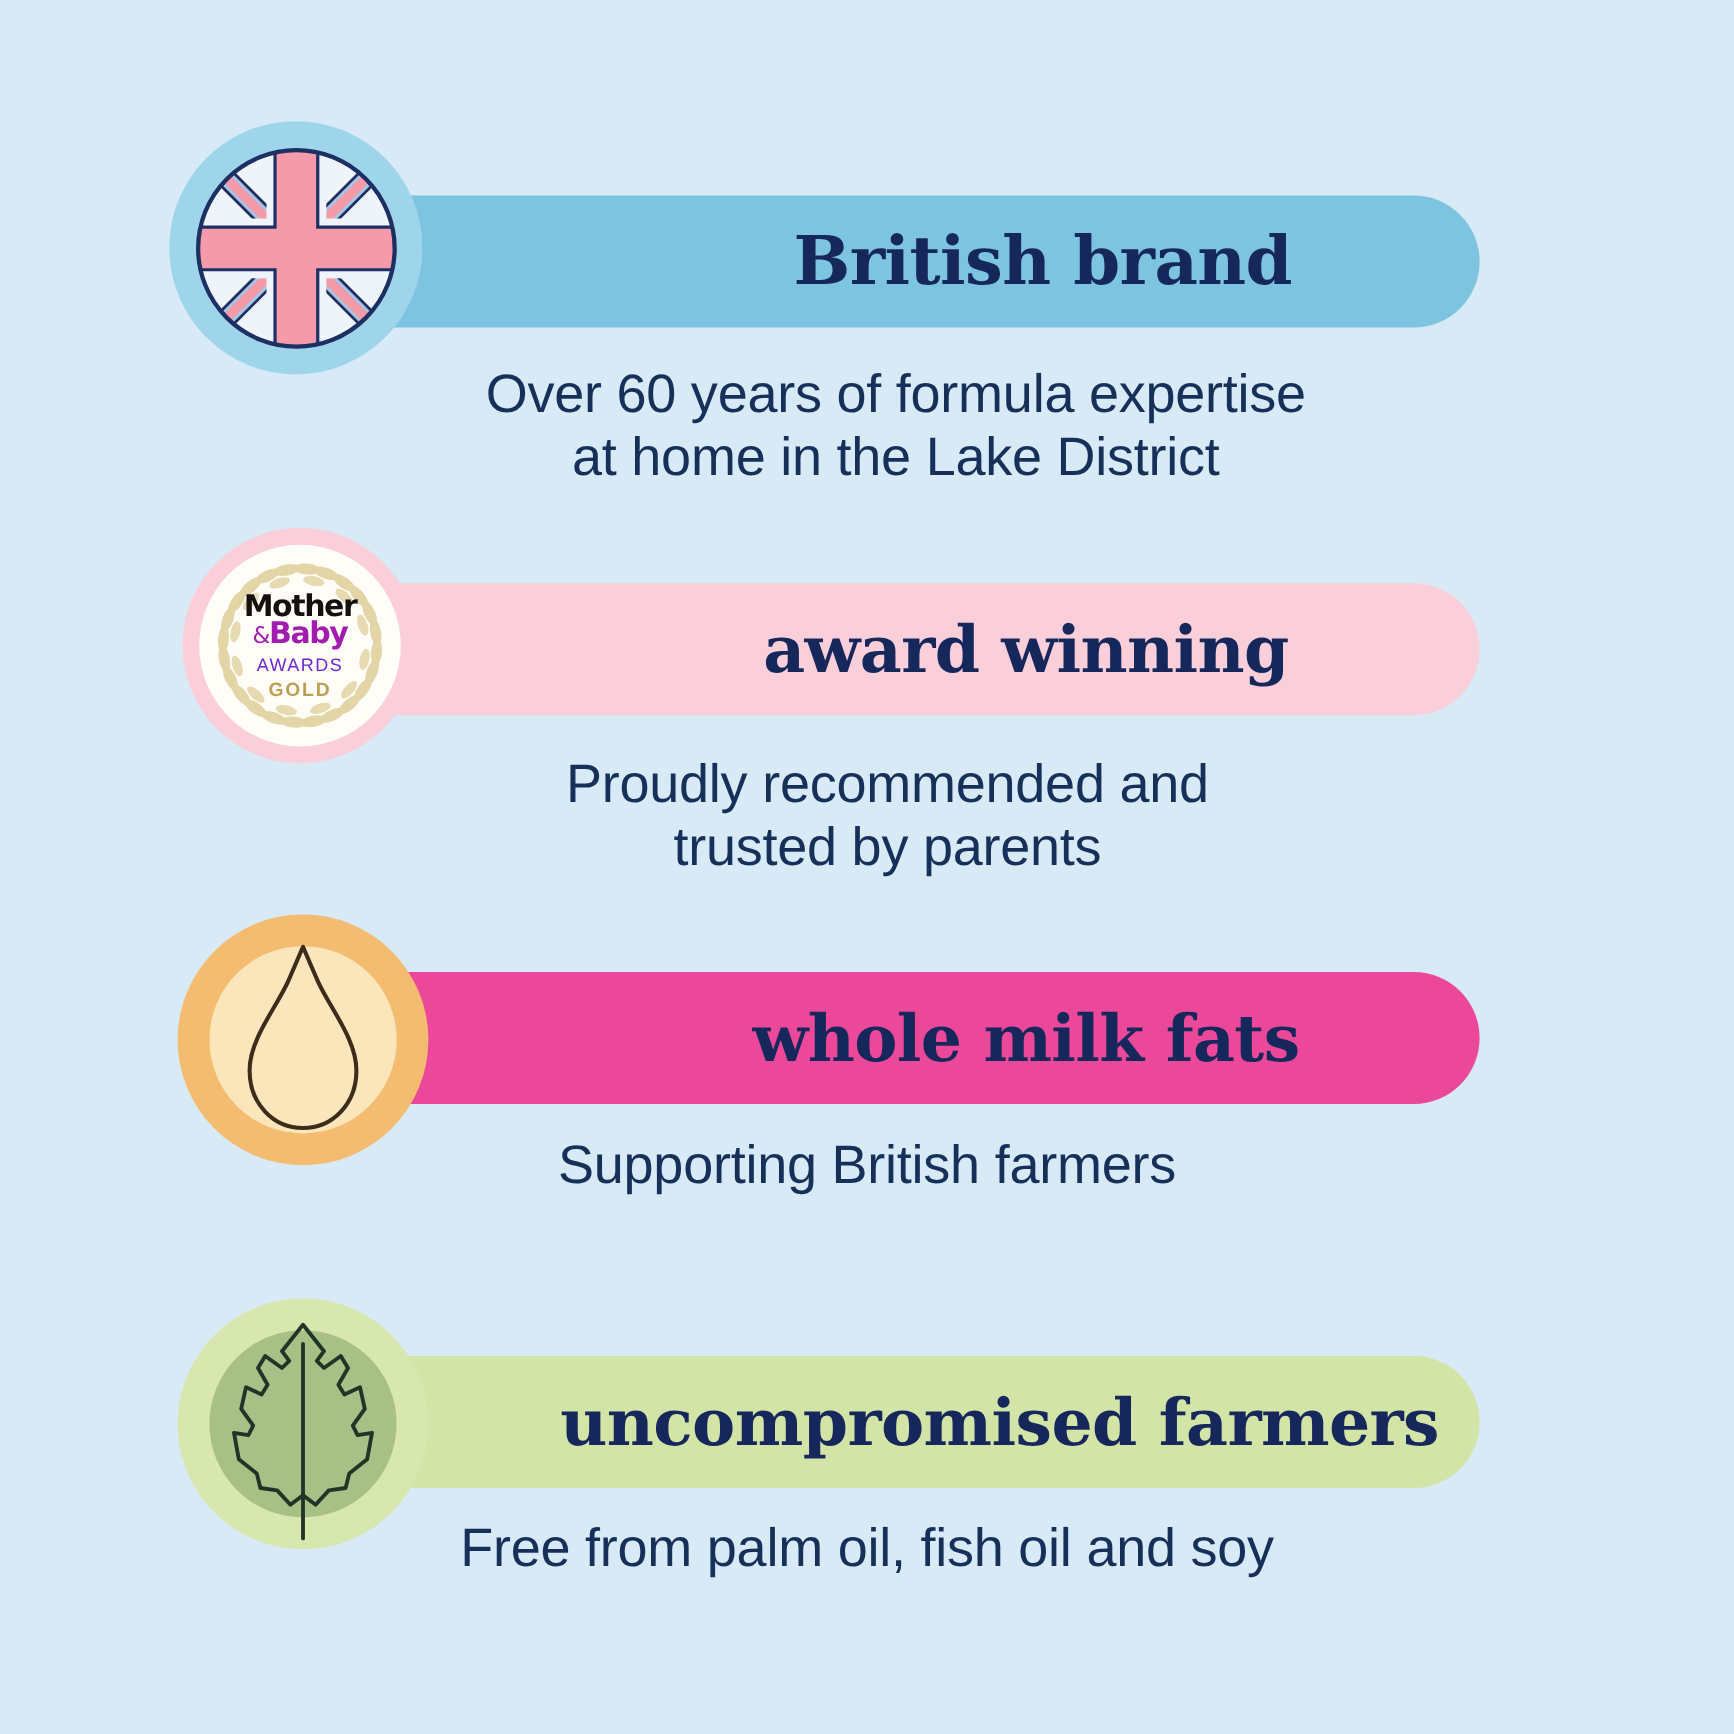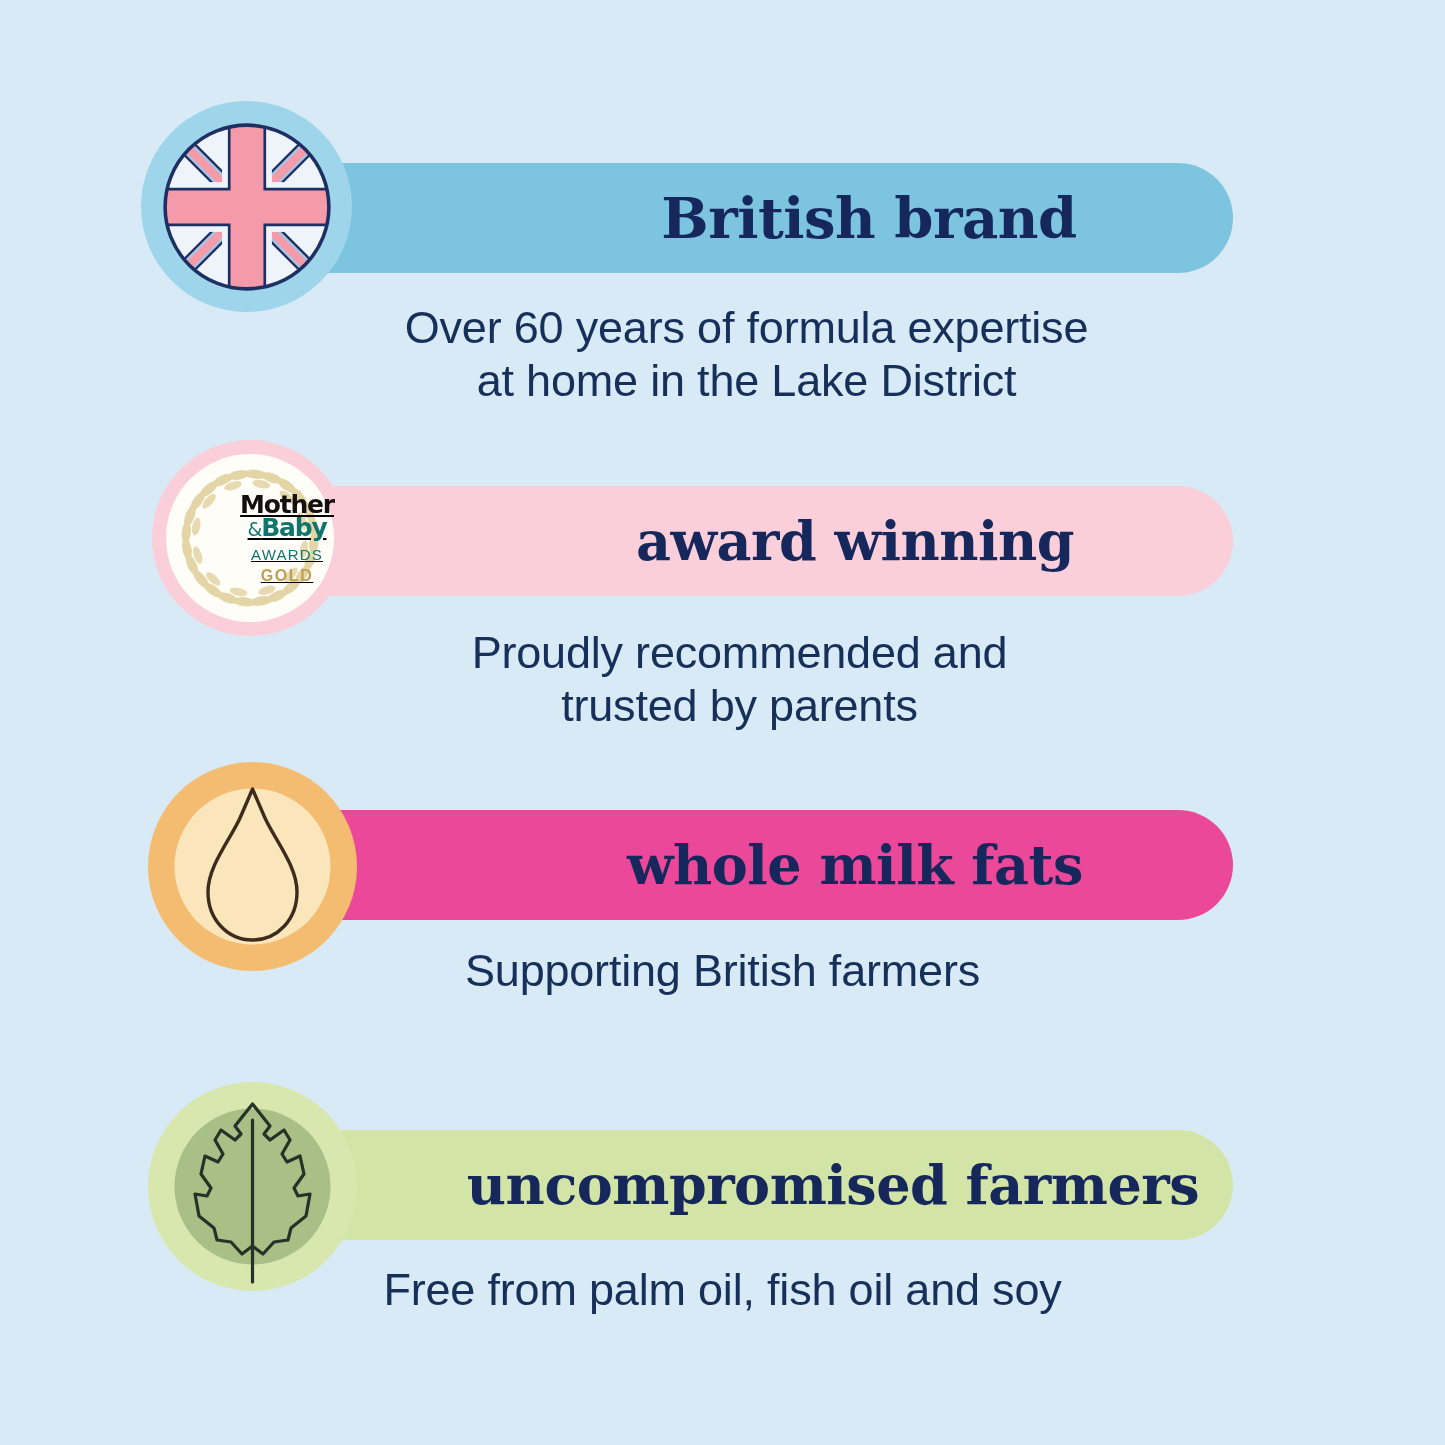--- a/index.html
+++ b/index.html
@@ -111,53 +111,52 @@
   .icon-svg { display: block; }
   .award-inner {
     position: absolute;
     left: 50%; top: 50%;
     transform: translate(-50%, -50%);
     width: 168px; height: 168px;
     border-radius: 50%;
     background: #fffdf8;
     display: flex;
     align-items: center;
-    justify-content: flex-end;
-    text-decoration: underline;
+    justify-content: center;
   }
   .award-text {
     position: relative;
     z-index: 2;
     text-align: center;
     line-height: 1;
   }
   .award-brand {
     font-family: "DejaVu Sans", sans-serif;
     font-weight: bold;
     font-size: 25px;
     color: #14100f;
     letter-spacing: -1.2px;
     display: block;
   }
   .award-brand-2 {
     font-family: "DejaVu Sans", sans-serif;
     font-weight: bold;
     font-size: 25px;
-    color: #0f766e;
+    color: #a21caf;
     letter-spacing: -1.2px;
     display: block;
     margin-top: -2px;
   }
   .award-amp { font-size: 19px; font-weight: normal; }
   .award-awards {
     display: block;
     font-family: "Liberation Sans", sans-serif;
     font-size: 15px;
     letter-spacing: 1.2px;
-    color: #0f766e;
+    color: #6d28d9;
     margin-top: 7px;
   }
   .award-gold {
     display: block;
     font-family: "Liberation Sans", sans-serif;
     font-weight: bold;
     font-size: 16px;
     letter-spacing: 1.6px;
     color: #bda055;
     margin-top: 6px;

